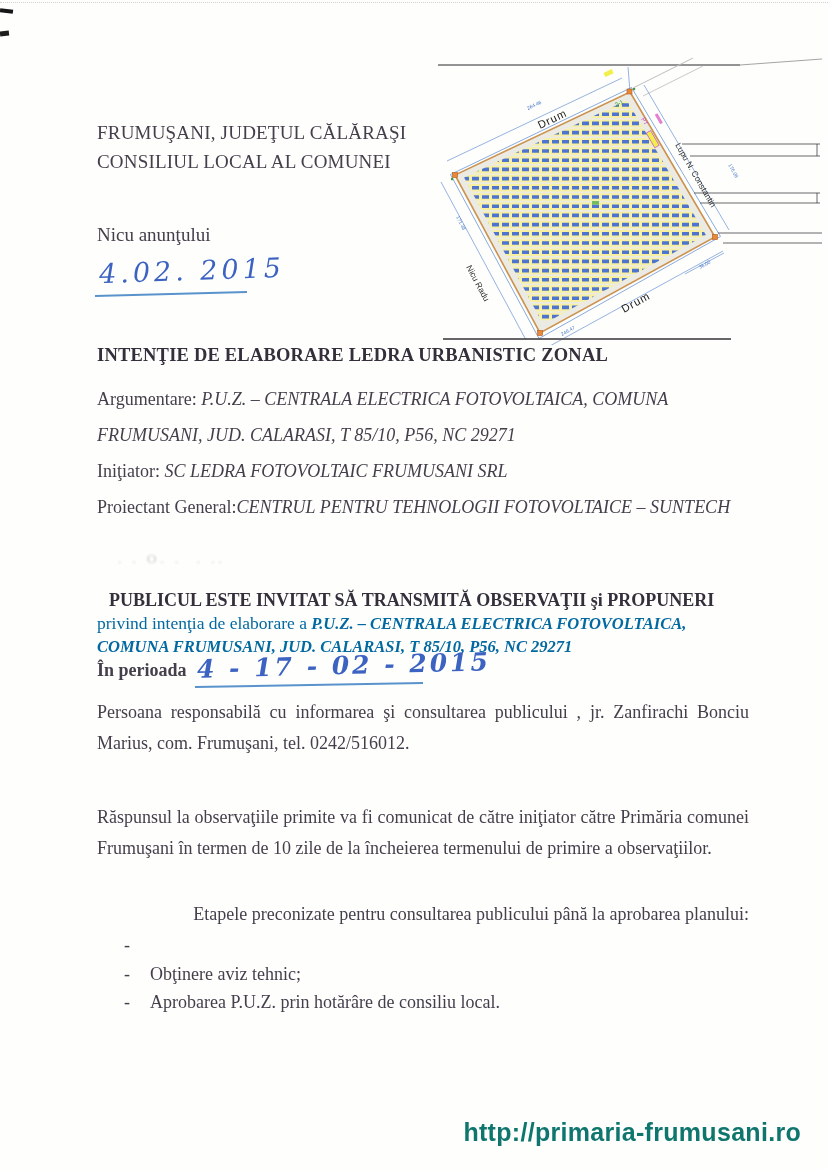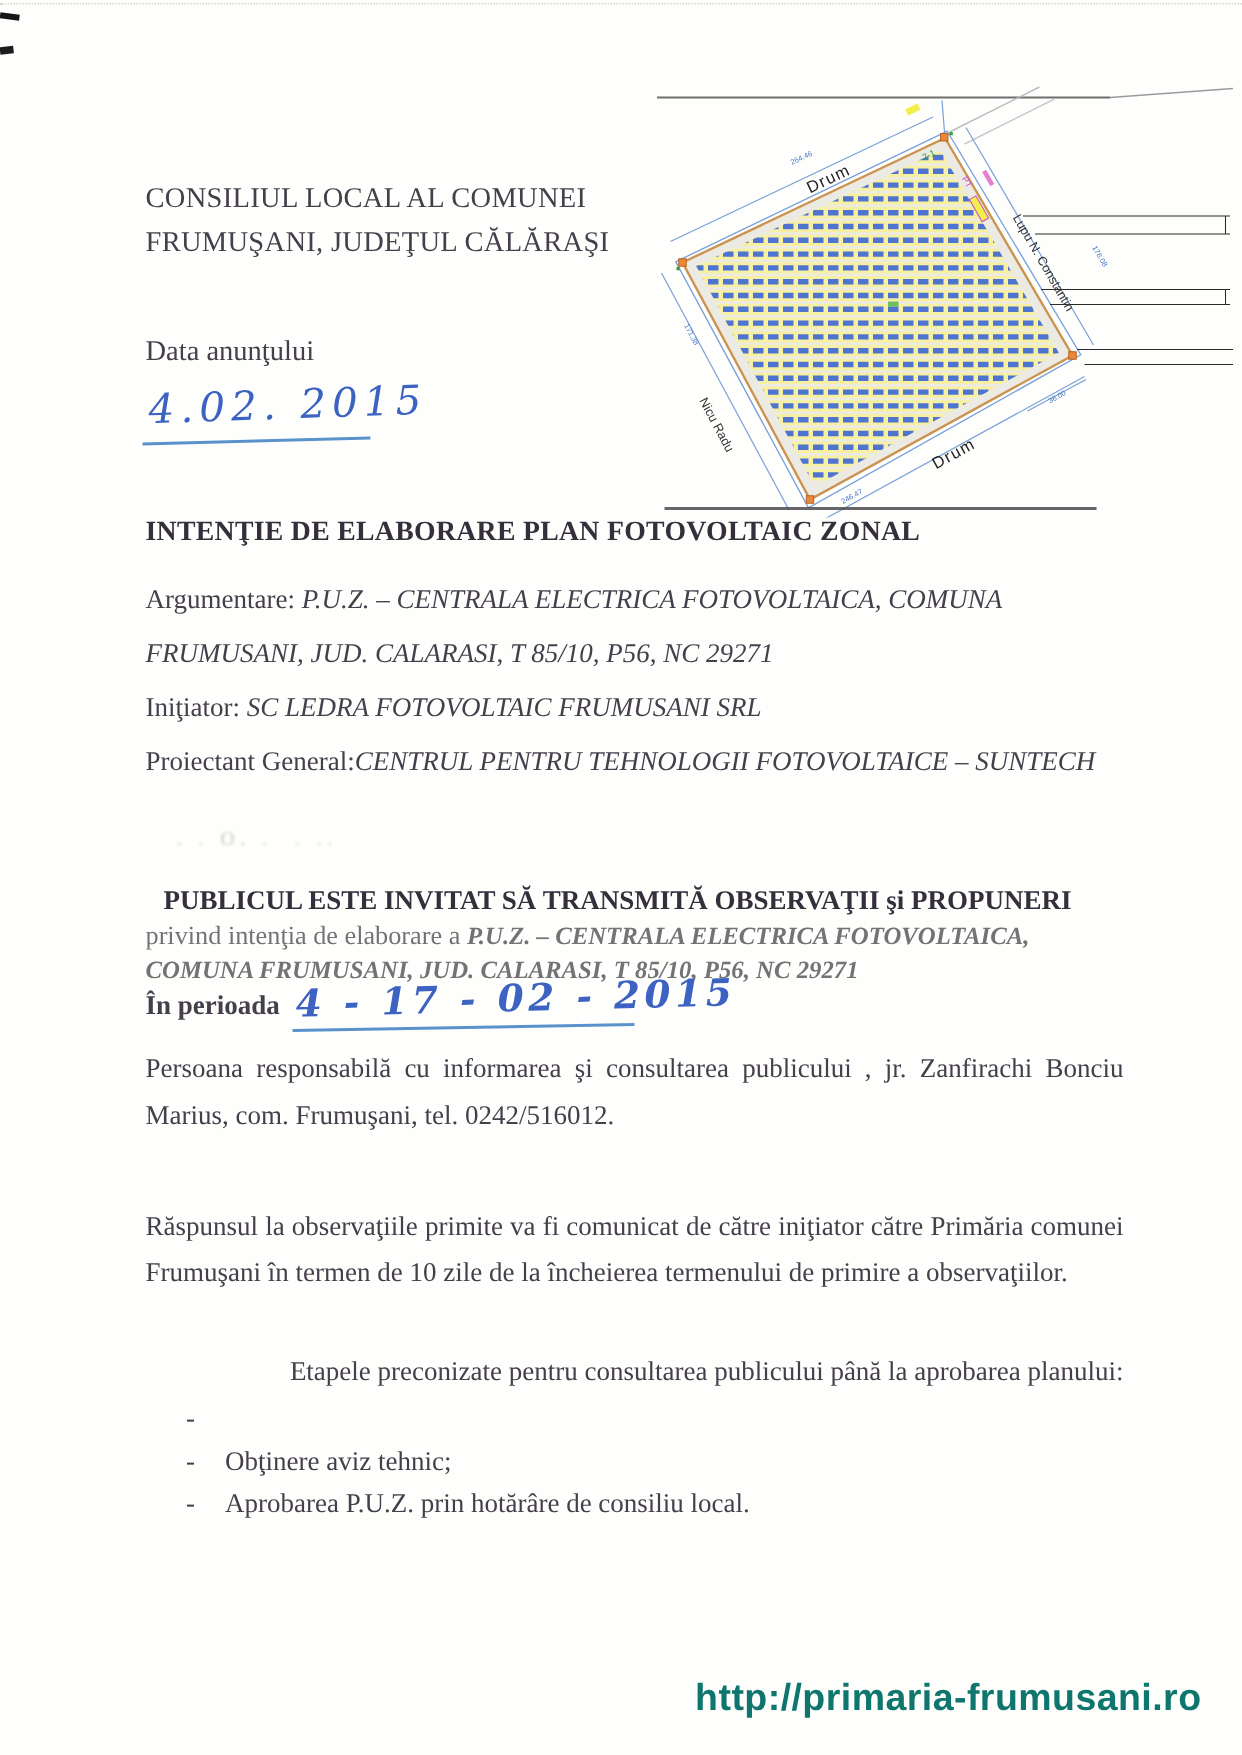--- a/index.html
+++ b/index.html
@@ -28,21 +28,21 @@
   .hand-underline1{position:absolute;left:95px;top:293px;width:152px;height:2px;background:#5a93cc;transform:rotate(-1.5deg);}
 
   
   .title{position:absolute;left:97px;top:345px;font-size:18.5px;font-weight:bold;color:#352f3c;letter-spacing:.2px;}
   .block-args{position:absolute;left:97px;top:381px;width:652px;font-size:18px;line-height:36px;color:#453e4b;}
   .it{font-style:italic;margin-top:35px;}
   .bit{font-style:italic;font-weight:bold;}
 
   .invite{position:absolute;left:97px;top:588px;width:660px;}
   .invite-heading{font-size:18px;font-weight:bold;color:#352f3c;line-height:24px;margin-left:12px;}
-  .invite-line{font-size:17.5px;line-height:23px;color:#737373;}
+  .invite-line{font-size:17.5px;line-height:23px;color:#0369a1;}
   .invite-line .bit{font-size:16.5px;}
   .period-row{position:relative;font-size:18px;margin-top:2px;color:#453e4b;font-weight:bold;}
   .hand-date2{position:absolute;left:100px;top:-9px;font-size:25px;letter-spacing:3px;transform:rotate(-1.5deg);white-space:nowrap;}
   .hand-underline2{position:absolute;left:98px;top:24px;width:228px;height:2px;background:#5a93cc;transform:rotate(-1deg);}
 
   .para{position:absolute;left:97px;width:652px;font-size:18px;line-height:31px;color:#453e4b;text-align:justify;}
   .p-contact{top:697px;}
   .p-necessity{top:761px;text-align:left;}
   .p-response{top:802px;}
   .p-stages{top:899px;text-align:right;}
@@ -61,24 +61,24 @@
 </head>
 <body>
 
 <div class="page">
 
   <div class="scan-topline"></div>
   <div class="scan-mark1"></div>
   <div class="scan-mark2"></div>
 
   <div class="org">
+    <div>FRUMUŞANI, JUDEŢUL CĂLĂRAŞI</div>
     <div>CONSILIUL LOCAL AL COMUNEI</div>
-    <div>FRUMUŞANI, JUDEŢUL CĂLĂRAŞI</div>
-  </div>
-  <div class="date-label">Data anunţului</div>
+  </div>
+  <div class="date-label">Nicu anunţului</div>
   <div class="hand hand-date1">4.02. 2015</div>
   <div class="hand-underline1"></div>
 
   <svg class="siteplan" viewBox="0 0 390 290">
     <defs>
       <clipPath id="parcelClip">
         <polygon points="194.9,45.2 273.9,180.1 111.2,269.3 32.1,122.4"></polygon>
       </clipPath>
     </defs>
 
@@ -181,21 +181,21 @@
     <text x="130" y="281" font-size="5" fill="#4a79c8" transform="rotate(-28.7 130 281)">246.47</text>
     <text x="268" y="214" font-size="5" fill="#4a79c8" transform="rotate(-28.7 268 214)">36.00</text>
     <text x="34" y="212" font-size="8.5" fill="#333" transform="rotate(62 34 212)">Nicu Radu</text>
     <text x="24" y="162" font-size="5" fill="#4a79c8" transform="rotate(62 24 162)">171.38</text>
     <text x="184" y="52" font-size="6" fill="#33a033" transform="rotate(-25 184 52)">2-1</text>
     <text x="209" y="64" font-size="6" fill="#c84fc8" transform="rotate(60 209 64)">PT</text>
   </svg>
 
   <div class="divider-line"></div>
 
-  <div class="title">INTENŢIE DE ELABORARE PLAN FOTOVOLTAIC ZONAL</div>
+  <div class="title">INTENŢIE DE ELABORARE LEDRA URBANISTIC ZONAL</div>
   <div class="block-args">
     <span>Argumentare: </span><span class="it">P.U.Z. – CENTRALA ELECTRICA FOTOVOLTAICA, COMUNA FRUMUSANI, JUD. CALARASI, T 85/10, P56, NC 29271</span><br>
     <span>Iniţiator: </span><span class="it">SC LEDRA FOTOVOLTAIC FRUMUSANI SRL</span><br>
     <span>Proiectant General:</span><span class="it">CENTRUL PENTRU TEHNOLOGII FOTOVOLTAICE – SUNTECH</span>
   </div>
 
   <div class="smudge">. . O. .&nbsp;&nbsp;. ..</div>
 
   <div class="invite">
     <div class="invite-heading">PUBLICUL ESTE INVITAT SĂ TRANSMITĂ OBSERVAŢII şi PROPUNERI</div>

